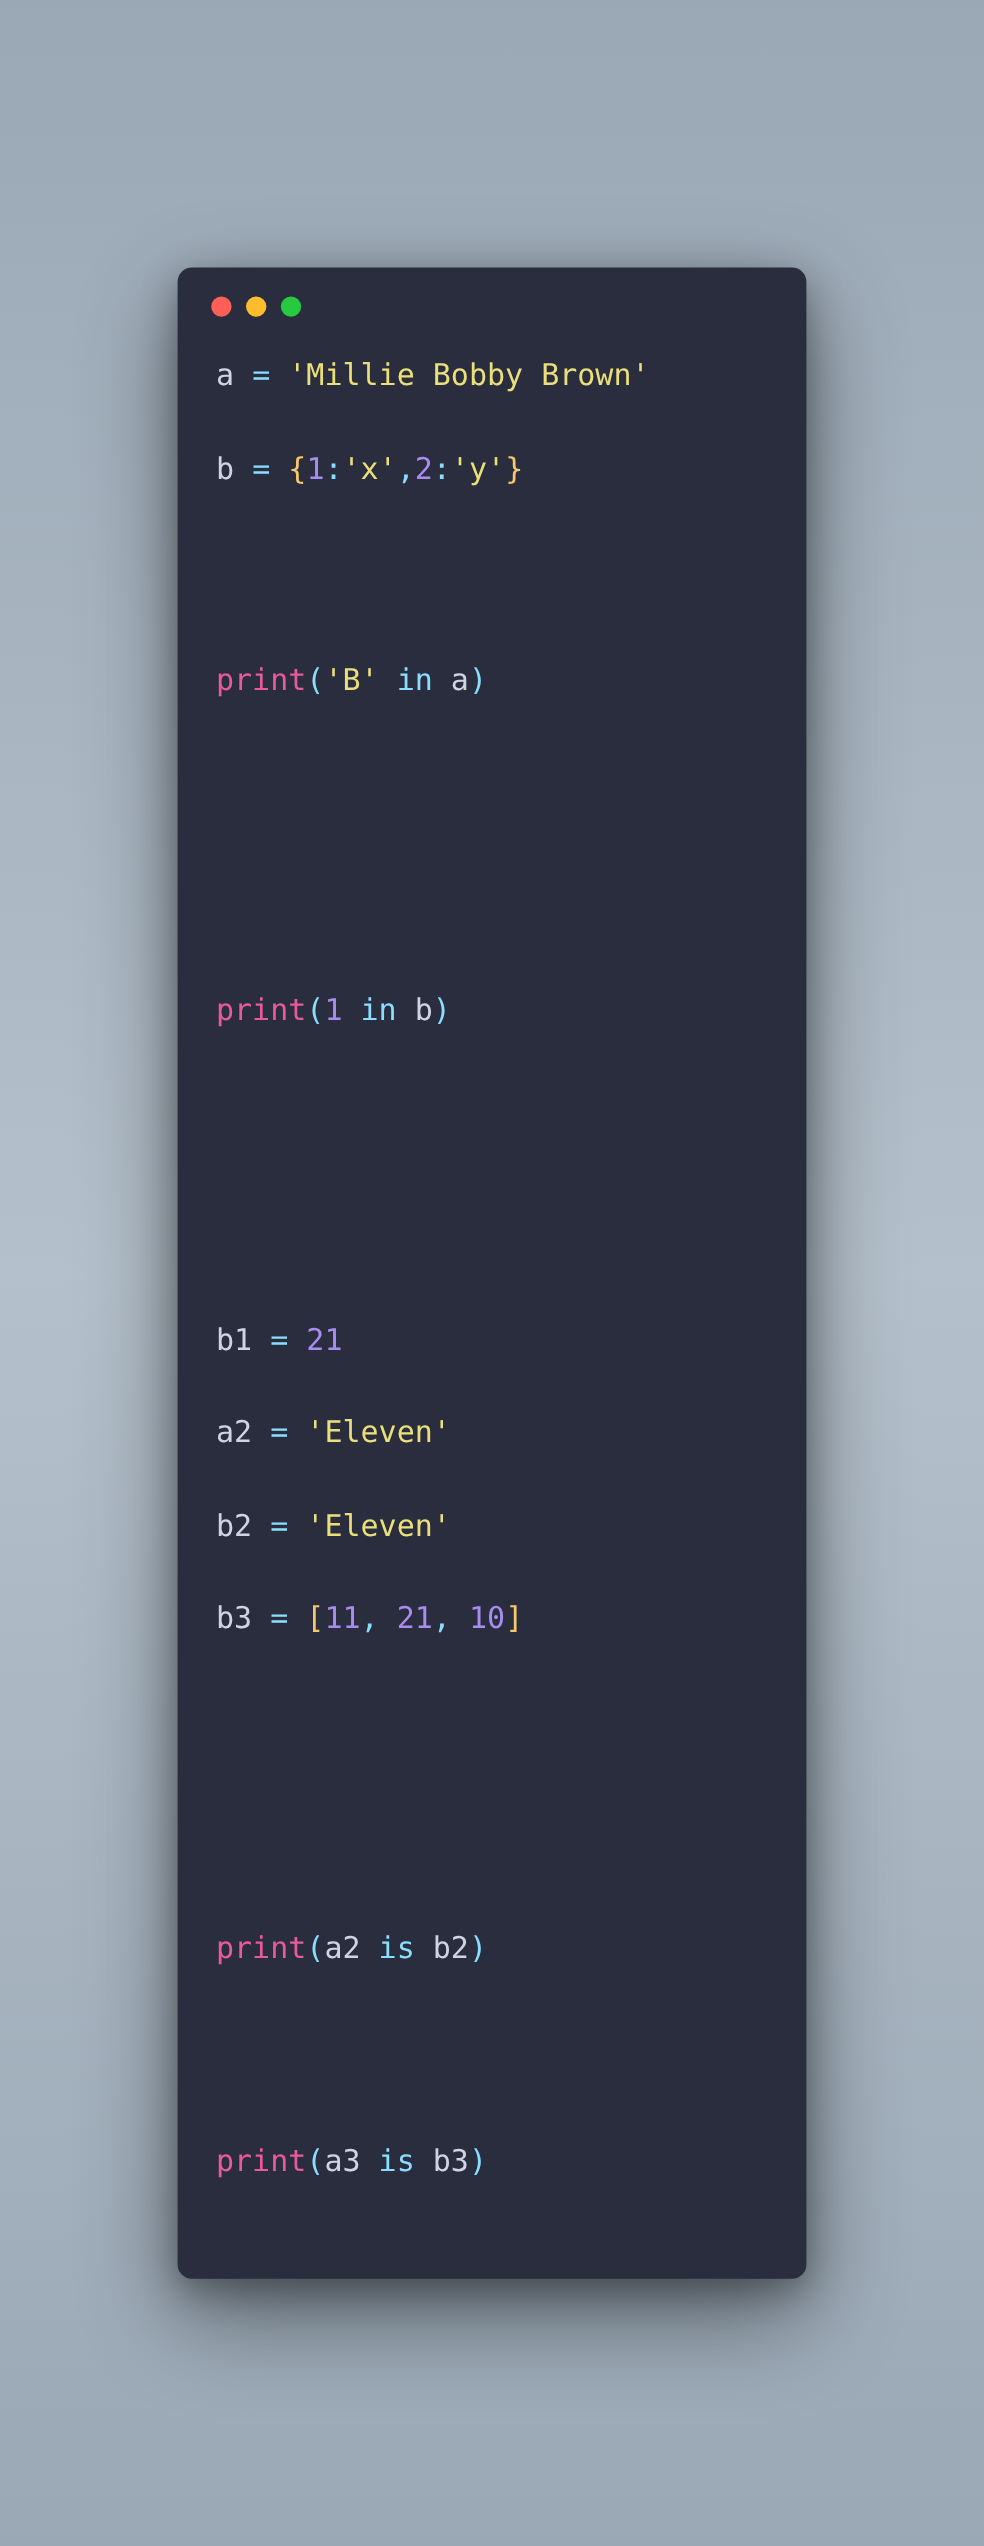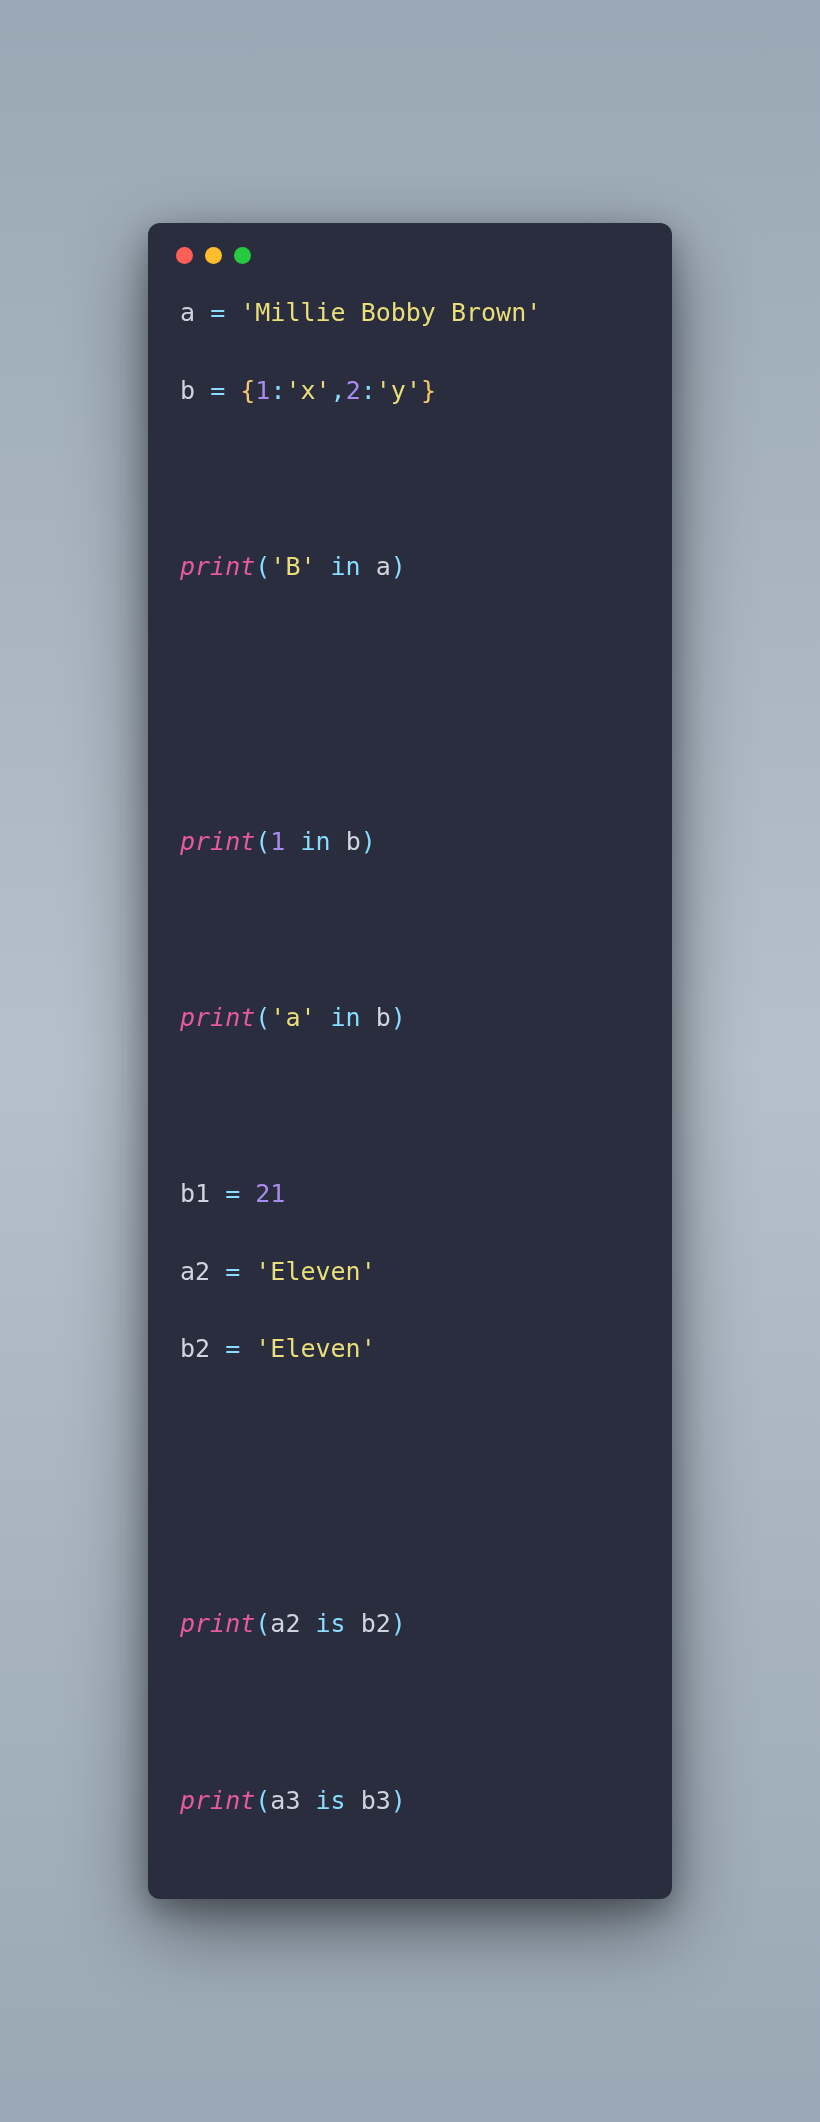--- a/index.html
+++ b/index.html
@@ -45,45 +45,45 @@
     display: block;
     min-height: 1.55em;
   }
   .code .line.gap {
     height: 2.4em;
   }
   .tk-var   { color: #cfd4e1; }
   .tk-op    { color: #89ddff; }
   .tk-str   { color: #eadf7b; }
   .tk-num   { color: #a88cef; }
-  .tk-func  { color: #e75a9c; font-style: italic; }
+  .tk-func  { color: #e75a9c; }
   .tk-punc  { color: #89ddff; }
   .tk-brace { color: #f8c76c; }
 </style>
 </head>
 <body>
 
 <div class="window">
   <div class="titlebar">
     <span class="dot red"></span>
     <span class="dot yellow"></span>
     <span class="dot green"></span>
   </div>
   <div class="code" id="code"><span class="line"><span class="tk-var">a</span><span> </span><span class="tk-op">=</span><span> </span><span class="tk-str">'Millie Bobby Brown'</span></span>
 <span class="line"><span class="tk-var">b</span><span> </span><span class="tk-op">=</span><span> </span><span class="tk-brace">{</span><span class="tk-num">1</span><span class="tk-punc">:</span><span class="tk-str">'x'</span><span class="tk-punc">,</span><span class="tk-num">2</span><span class="tk-punc">:</span><span class="tk-str">'y'</span><span class="tk-brace">}</span></span>
 <span class="line gap"></span>
 <span class="line"><span class="tk-func">print</span><span class="tk-punc">(</span><span class="tk-str">'B'</span><span> </span><span class="tk-op">in</span><span> </span><span class="tk-var">a</span><span class="tk-punc">)</span></span>
 <span class="line gap"></span>
 <span class="line gap"></span>
 <span class="line"><span class="tk-func">print</span><span class="tk-punc">(</span><span class="tk-num">1</span><span> </span><span class="tk-op">in</span><span> </span><span class="tk-var">b</span><span class="tk-punc">)</span></span>
 <span class="line gap"></span>
-<span class="line"><span class="tk-func">print</span><span class="tk-punc">(</span><span class="tk-str">'a'</span><span> </span><span class="tk-op">in</span><span> </span><span class="tk-var">b</span><span class="tk-punc">)</span></span>
 <span class="line gap"></span>
 <span class="line"><span class="tk-var">b1</span><span> </span><span class="tk-op">=</span><span> </span><span class="tk-num">21</span></span>
 <span class="line"><span class="tk-var">a2</span><span> </span><span class="tk-op">=</span><span> </span><span class="tk-str">'Eleven'</span></span>
 <span class="line"><span class="tk-var">b2</span><span> </span><span class="tk-op">=</span><span> </span><span class="tk-str">'Eleven'</span></span>
+<span class="line"><span class="tk-var">b3</span><span> </span><span class="tk-op">=</span><span> </span><span class="tk-brace">[</span><span class="tk-num">11</span><span class="tk-punc">,</span><span> </span><span class="tk-num">21</span><span class="tk-punc">,</span><span> </span><span class="tk-num">10</span><span class="tk-brace">]</span></span>
 <span class="line gap"></span>
 <span class="line gap"></span>
 <span class="line"><span class="tk-func">print</span><span class="tk-punc">(</span><span class="tk-var">a2</span><span> </span><span class="tk-op">is</span><span> </span><span class="tk-var">b2</span><span class="tk-punc">)</span></span>
 <span class="line gap"></span>
 <span class="line"><span class="tk-func">print</span><span class="tk-punc">(</span><span class="tk-var">a3</span><span> </span><span class="tk-op">is</span><span> </span><span class="tk-var">b3</span><span class="tk-punc">)</span></span>
 </div>
 </div>
 
 </body></html>

